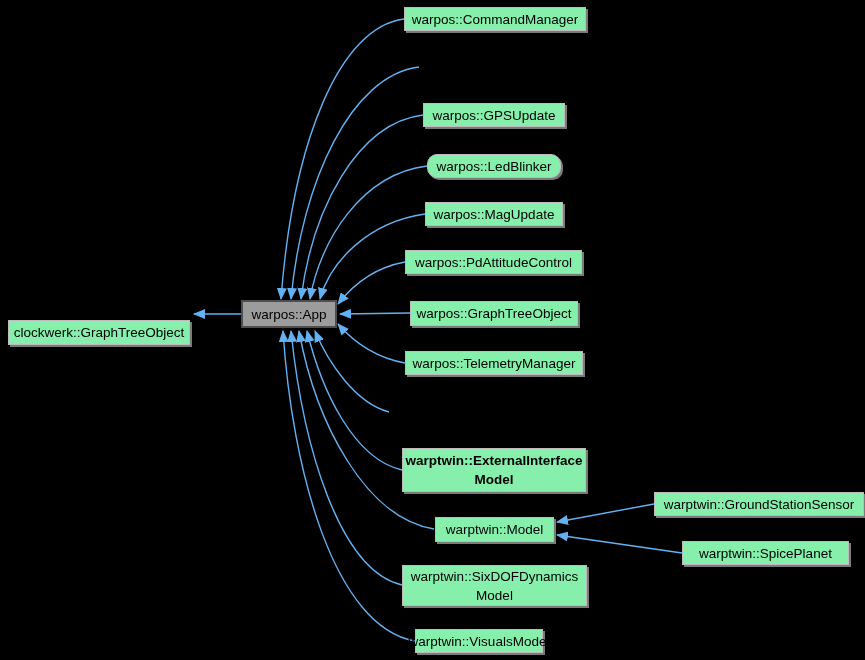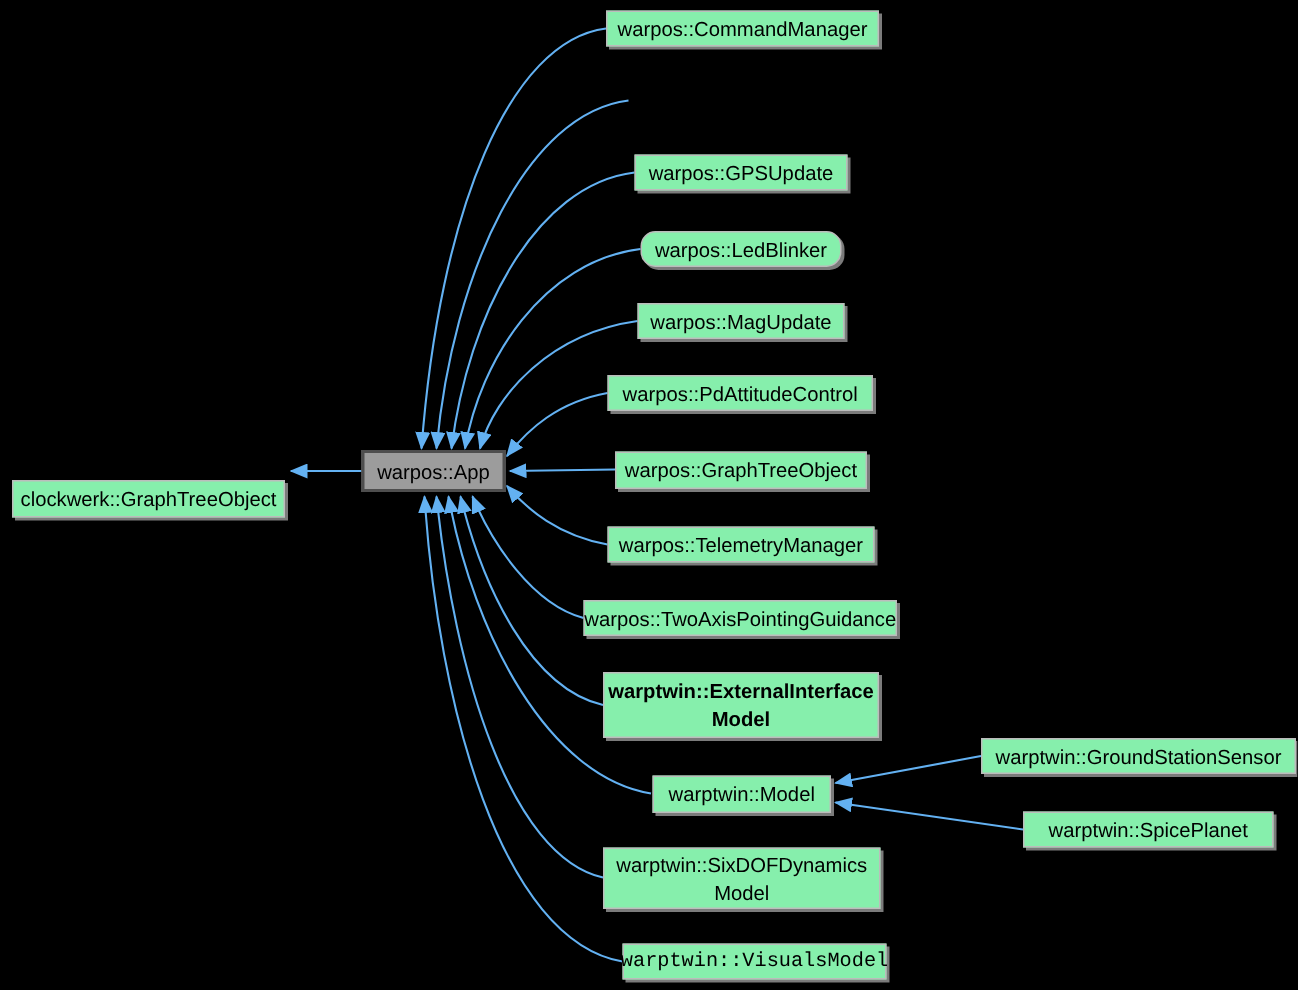--- a/index.html
+++ b/index.html
@@ -83,29 +83,28 @@
   <div class="node" style="left:427px; top:154px; width:134px; height:24px;border-radius:10px;">warpos::LedBlinker</div>
 
   <div class="node" style="left:425px; top:202px; width:138px; height:24px;">warpos::MagUpdate</div>
 
   <div class="node" style="left:405px; top:250px; width:177px; height:24px;">warpos::PdAttitudeControl</div>
 
   <div class="node" style="left:410px; top:301px; width:168px; height:25px;">warpos::GraphTreeObject</div>
 
   <div class="node" style="left:405px; top:351px; width:178px; height:24px;">warpos::TelemetryManager</div>
 
-  <div class="node" style="left:389px; top:400px; width:209px; height:24px;">warpos::TwoAxisPointingGuidance</div>
 
   <div class="node" style="left:402px; top:448px; width:184px; height:44px;font-weight:bold;">warptwin::ExternalInterface
 Model</div>
 
   <div class="node" style="left:435px; top:517px; width:119px; height:25px;">warptwin::Model</div>
 
   <div class="node" style="left:654px; top:492px; width:210px; height:24px;">warptwin::GroundStationSensor</div>
 
   <div class="node" style="left:682px; top:541px; width:167px; height:24px;">warptwin::SpicePlanet</div>
 
   <div class="node" style="left:402px; top:565px; width:185px; height:41px;">warptwin::SixDOFDynamics
 Model</div>
 
-  <div class="node" style="left:415px; top:629px; width:176px; height:24px;font-family:Liberation Mono, monospace;">warptwin::VisualsModel</div>
+  <div class="node" style="left:415px; top:629px; width:128px; height:24px;">warptwin::VisualsModel</div>
 
 </div>
 
 </body></html>

